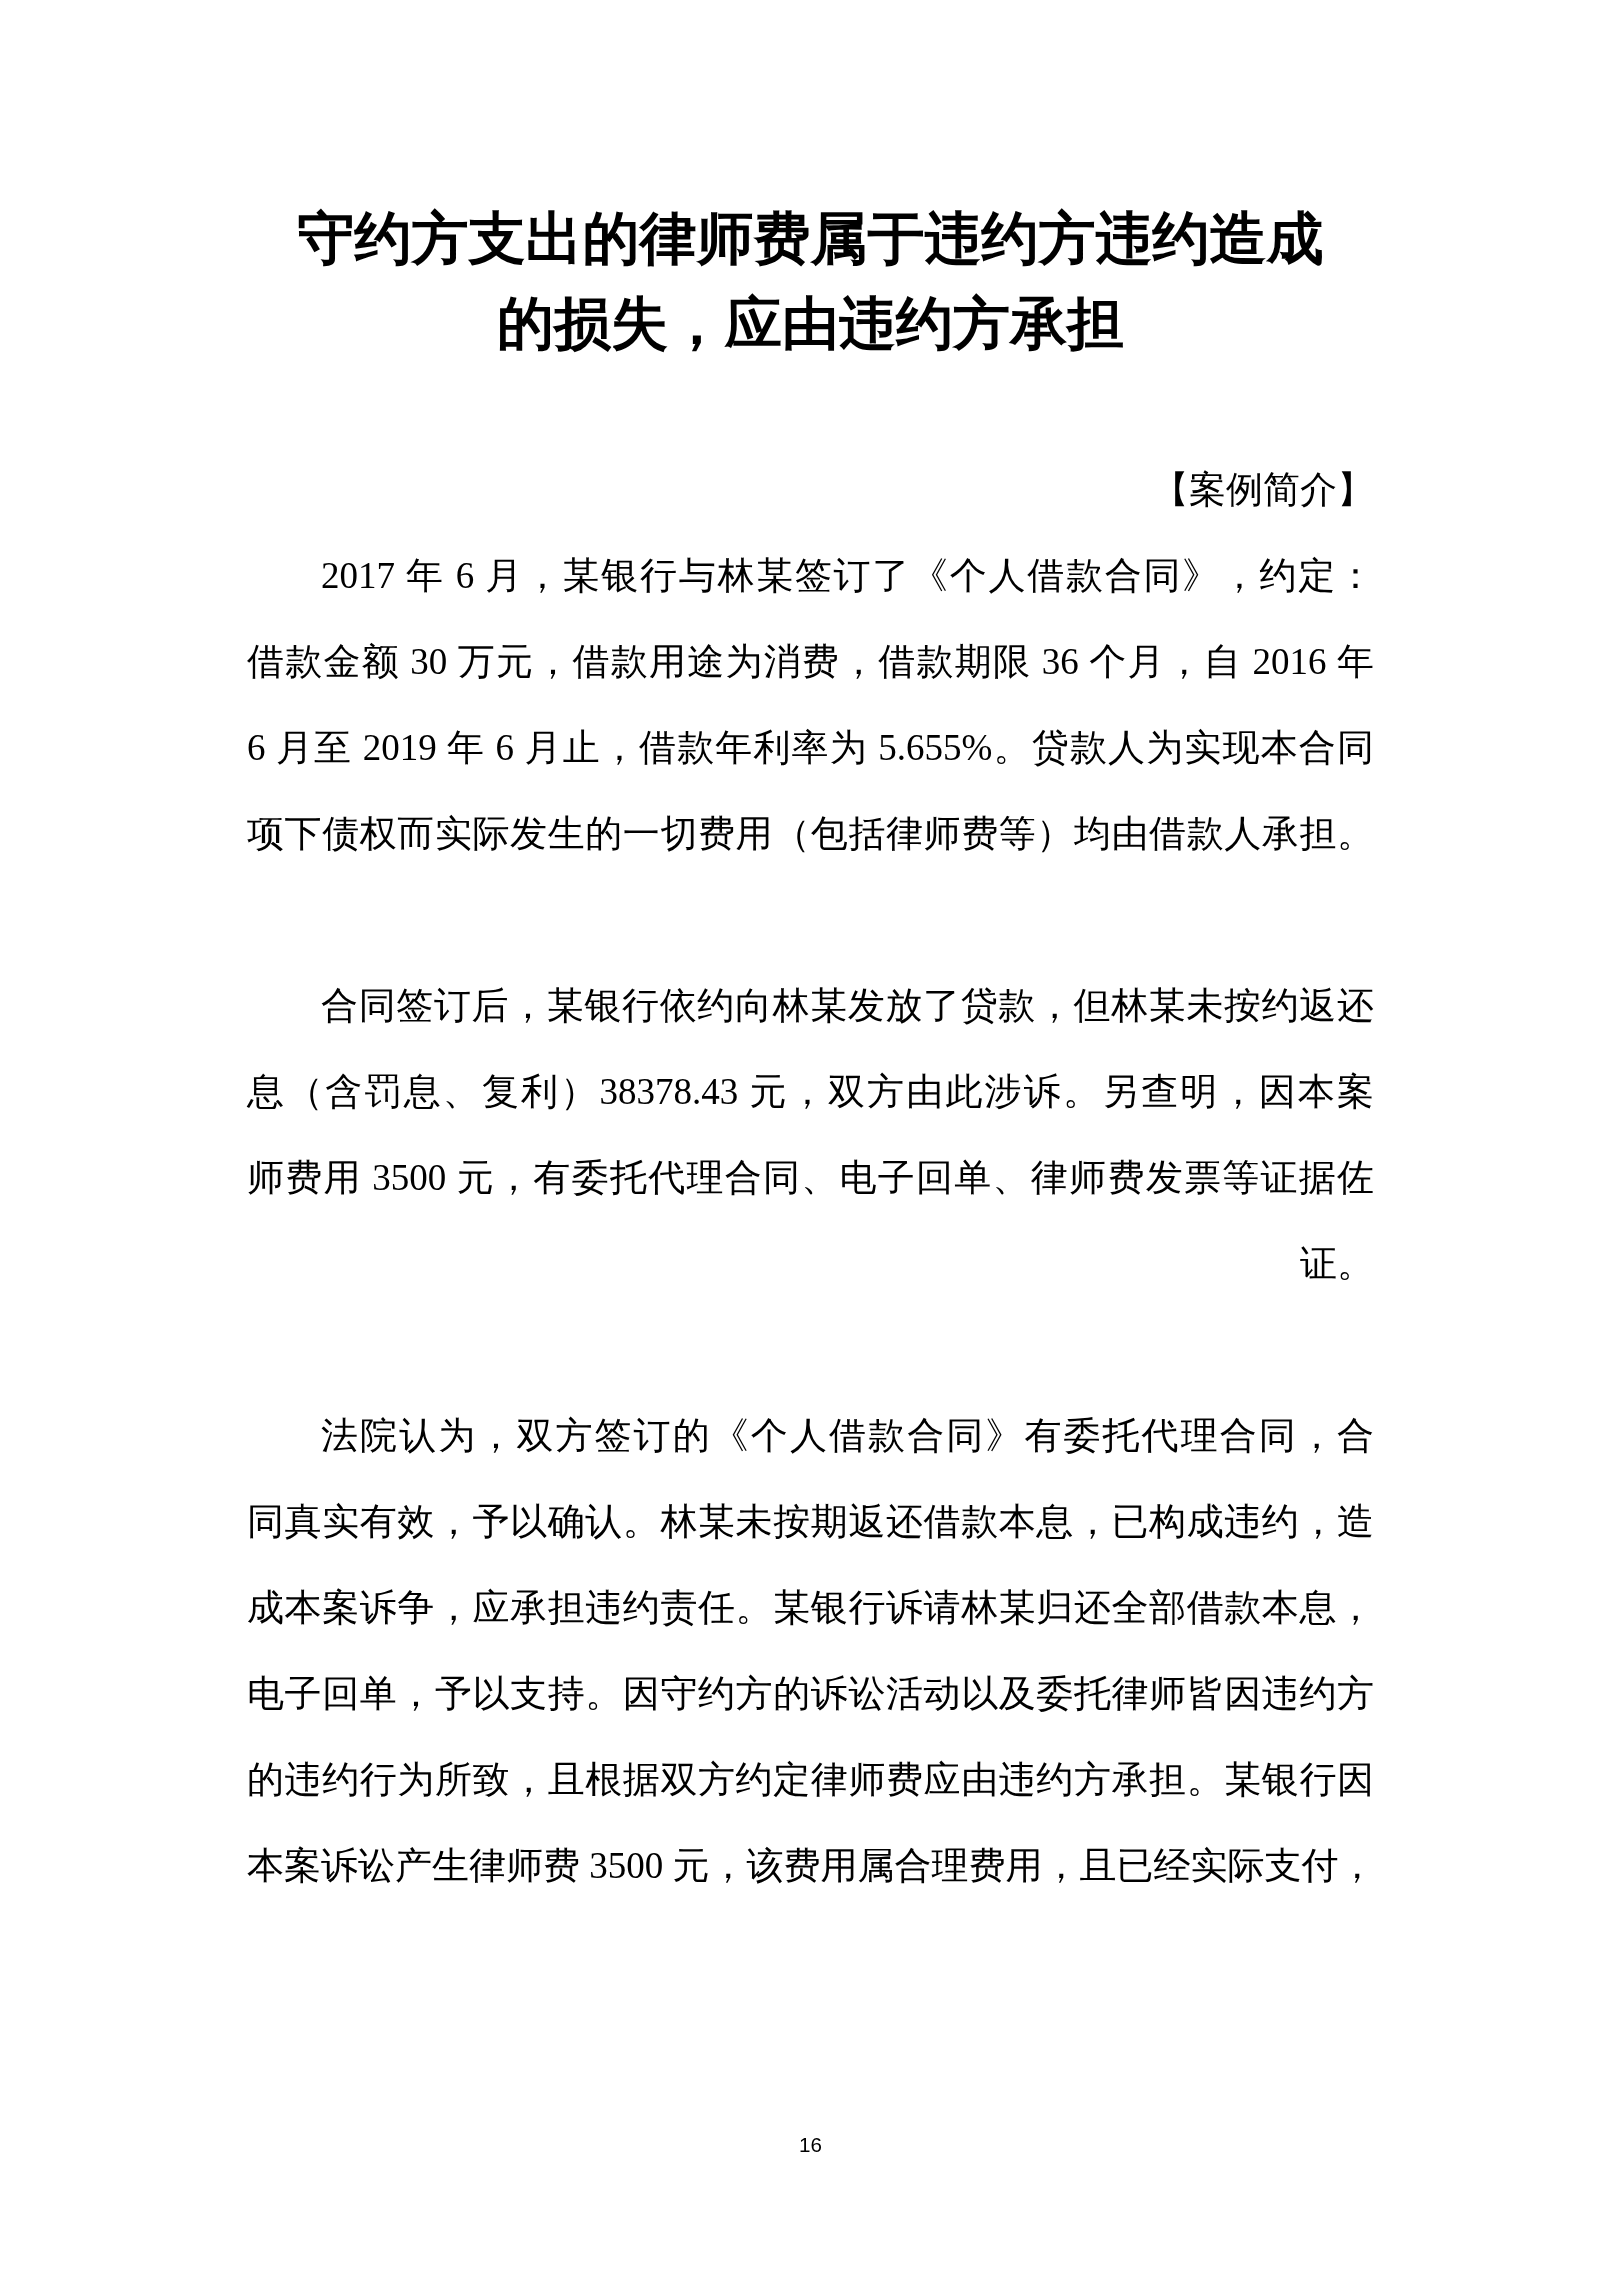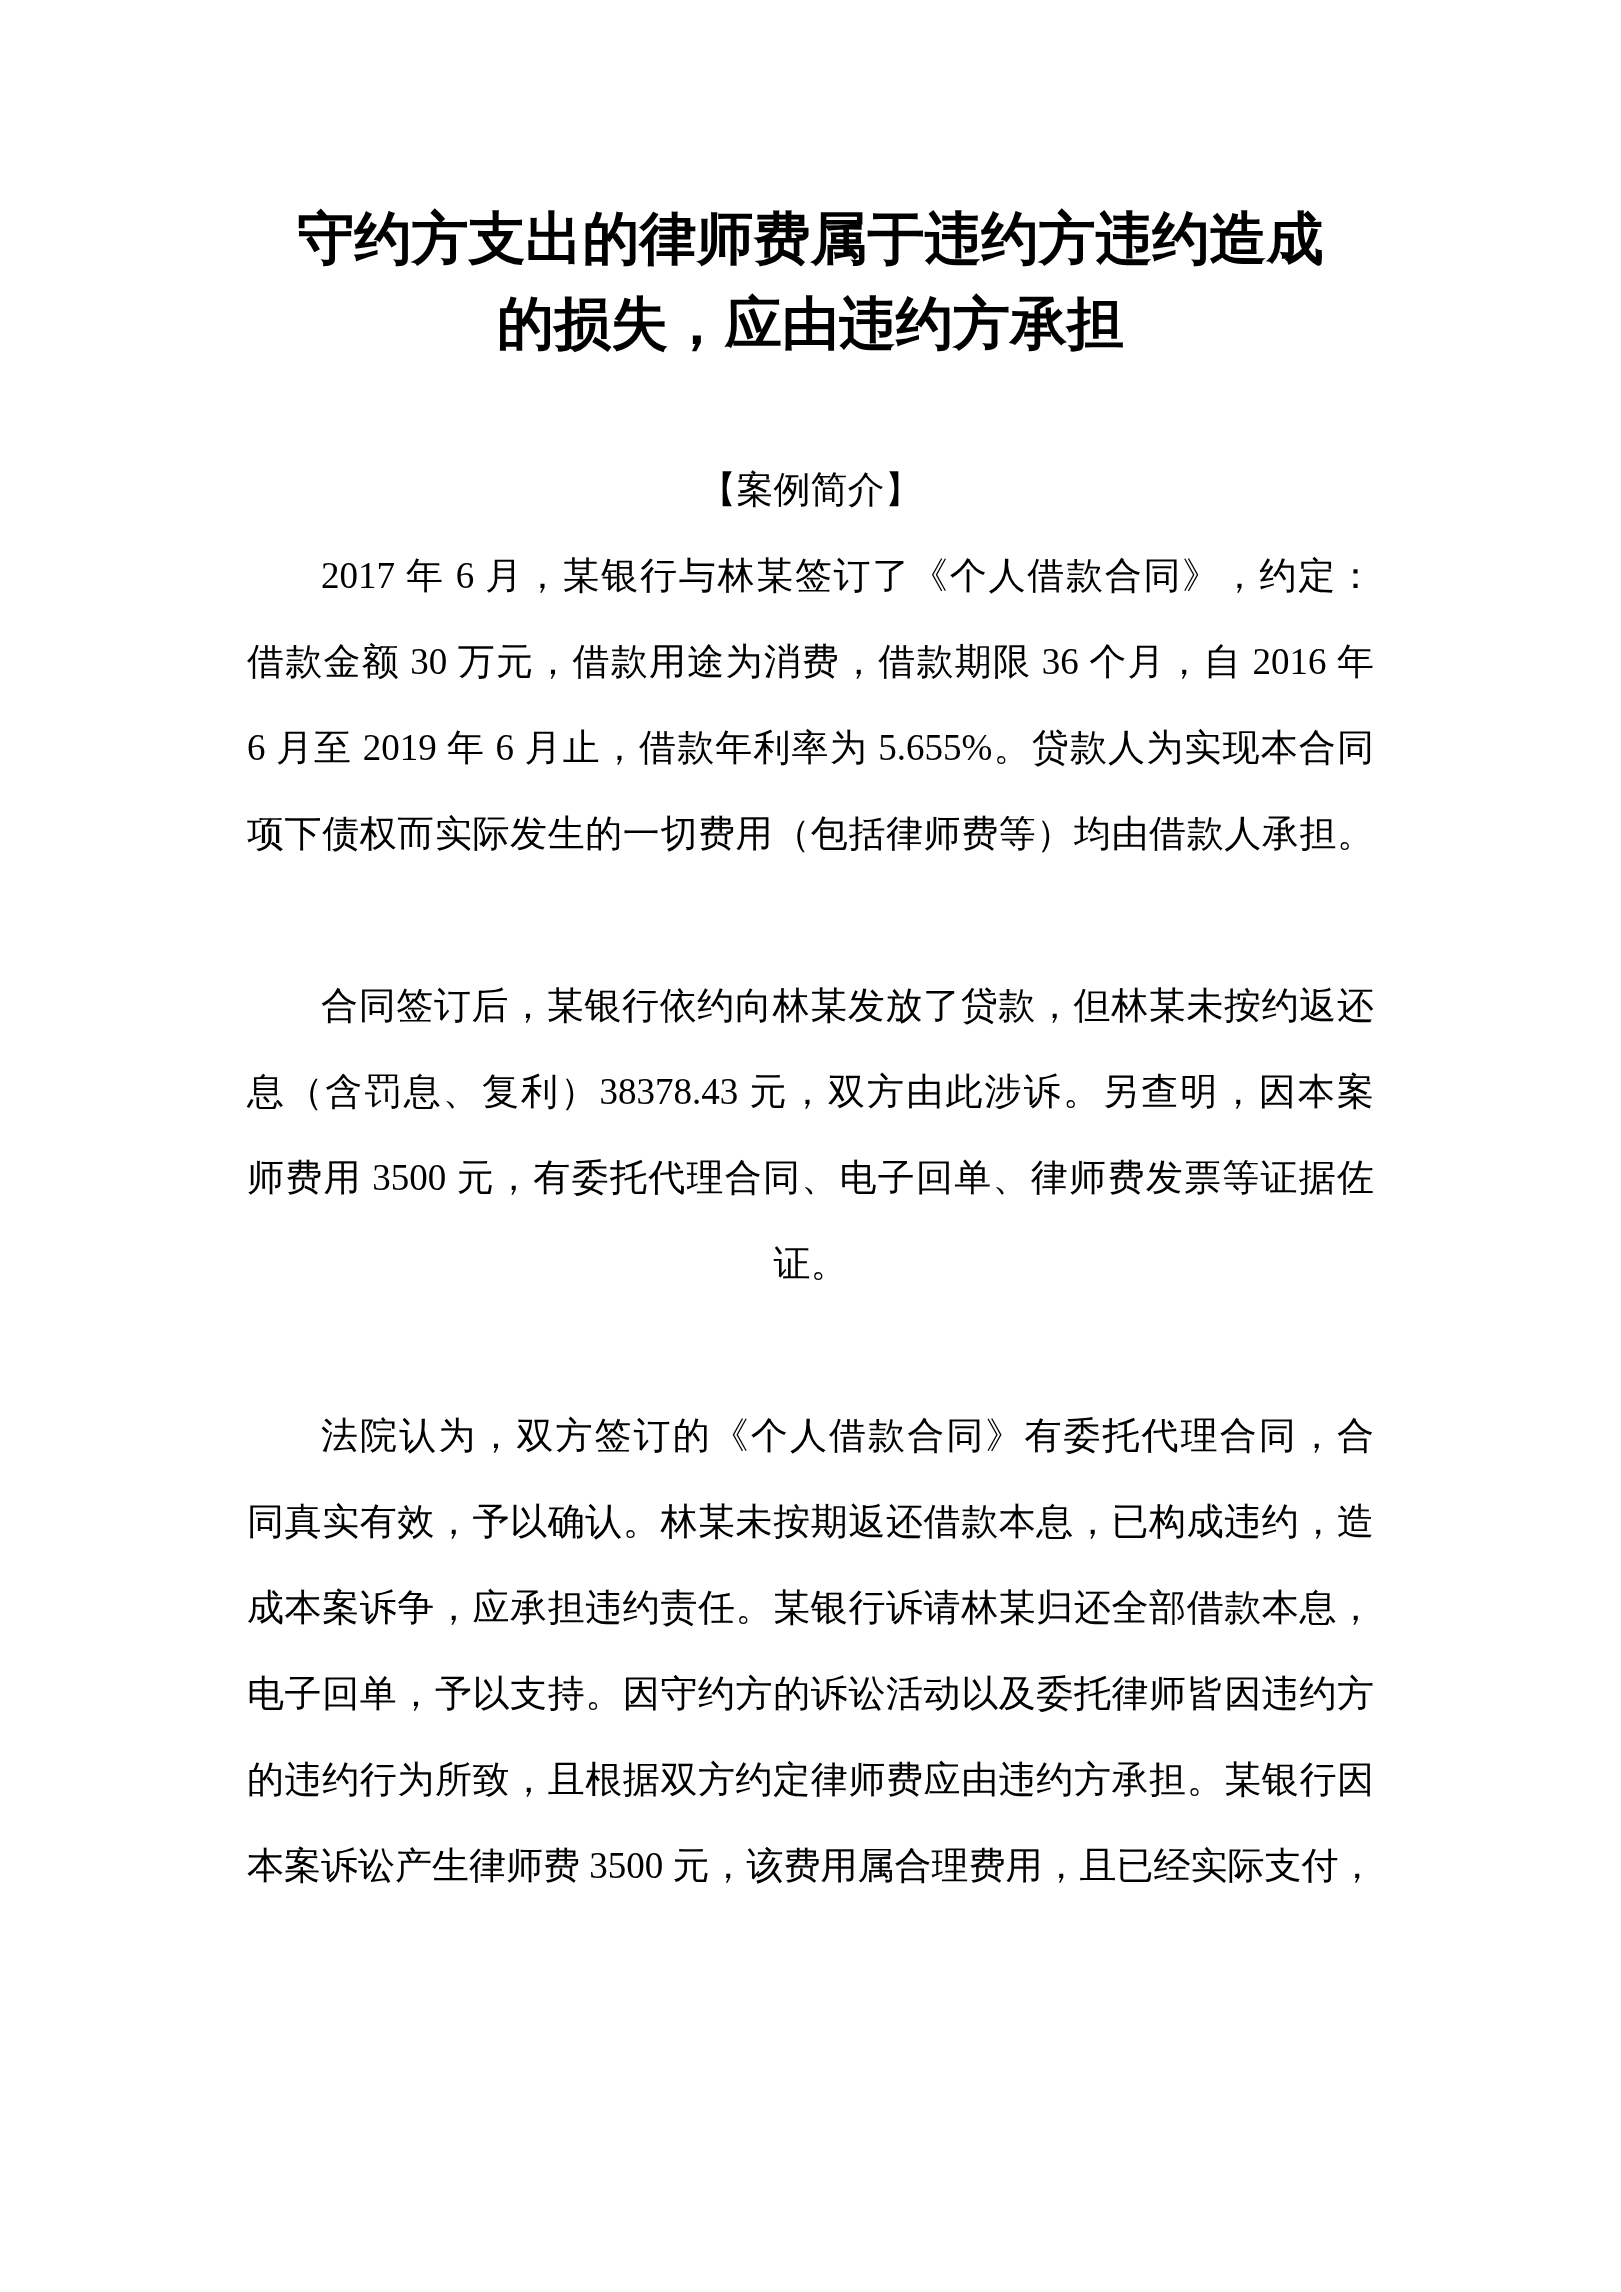--- a/index.html
+++ b/index.html
@@ -37,21 +37,21 @@
       top: 447px;
       left: 247px;
       width: 1127px;
       font-family: "Liberation Serif", "DejaVu Serif", serif;
       font-size: 37px;
     }
     .line {
       height: 86px;
       line-height: 86px;
       white-space: nowrap;
-      text-align: center;
+      text-align: right;
     }
     .line.full {
       text-align: justify;
       text-align-last: justify;
     }
     .line.indent {
       text-indent: 74px;
     }
     .blank {
       height: 86px;
@@ -101,15 +101,16 @@
     <div>
       <div class="line full indent">法院认为，双方签订的《个人借款合同》有委托代理合同，合</div>
       <div class="line full">同真实有效，予以确认。林某未按期返还借款本息，已构成违约，造</div>
       <div class="line full">成本案诉争，应承担违约责任。某银行诉请林某归还全部借款本息，</div>
       <div class="line full">电子回单，予以支持。因守约方的诉讼活动以及委托律师皆因违约方</div>
       <div class="line full">的违约行为所致，且根据双方约定律师费应由违约方承担。某银行因</div>
       <div class="line full">本案诉讼产生律师费 3500 元，该费用属合理费用，且已经实际支付，</div>
     </div>
   </div>
 
+  <div class="page-number">16</div>
 
 </div>
 
 
 </body></html>

